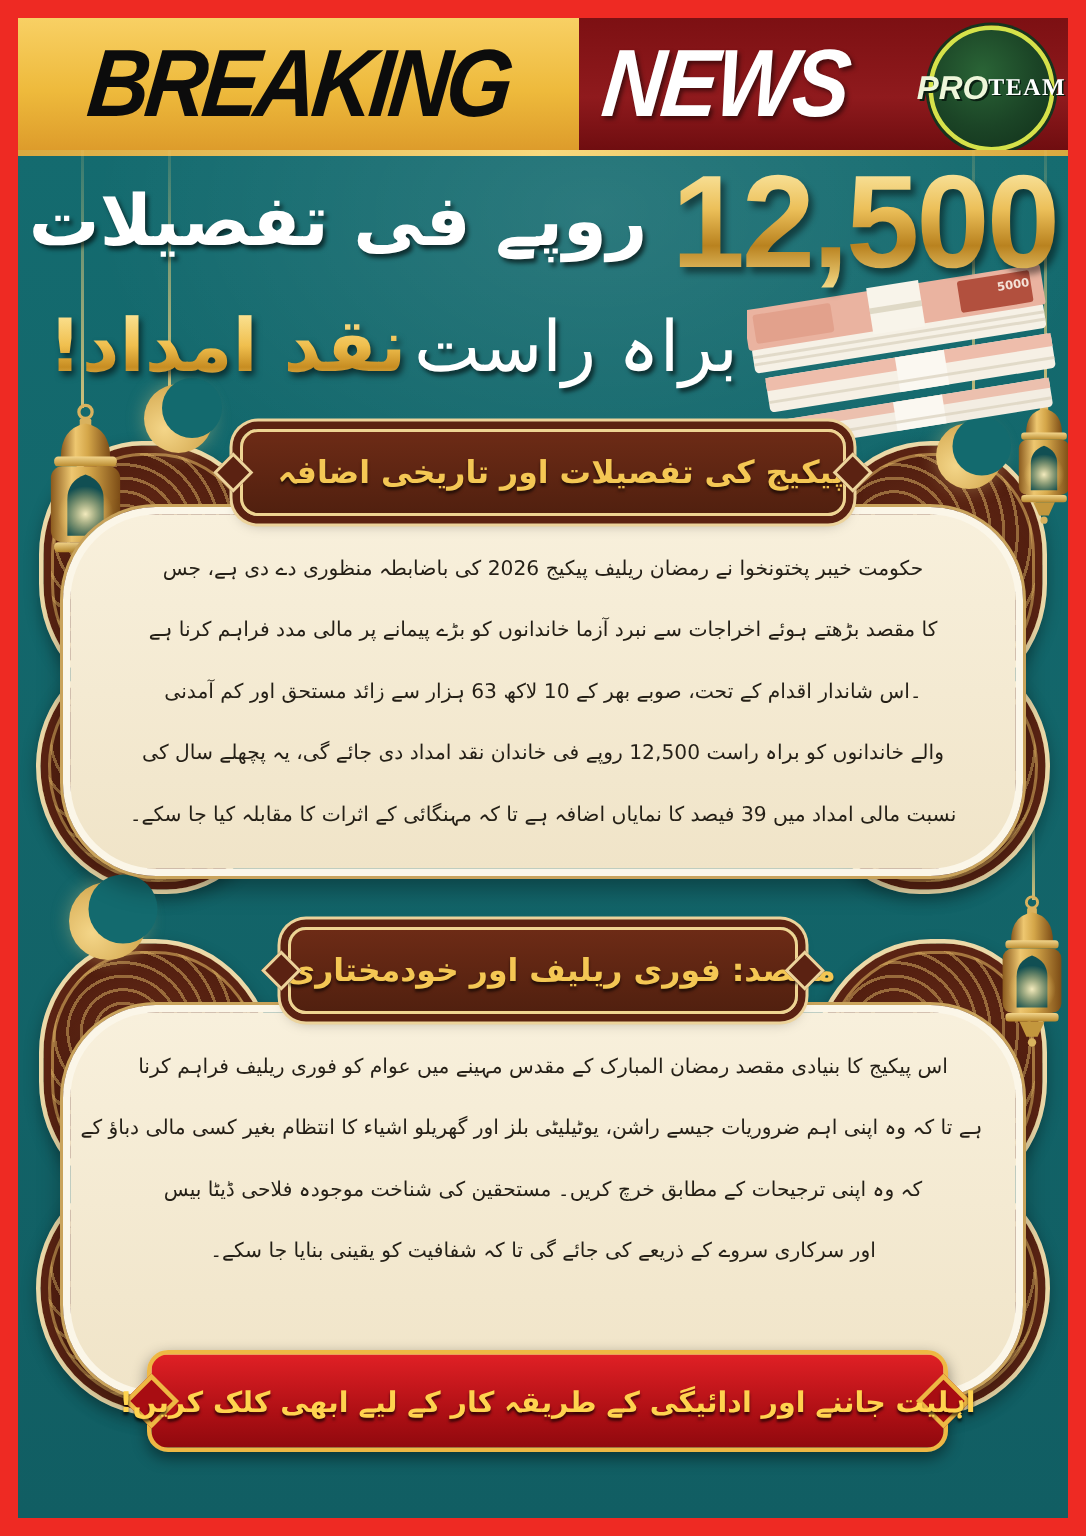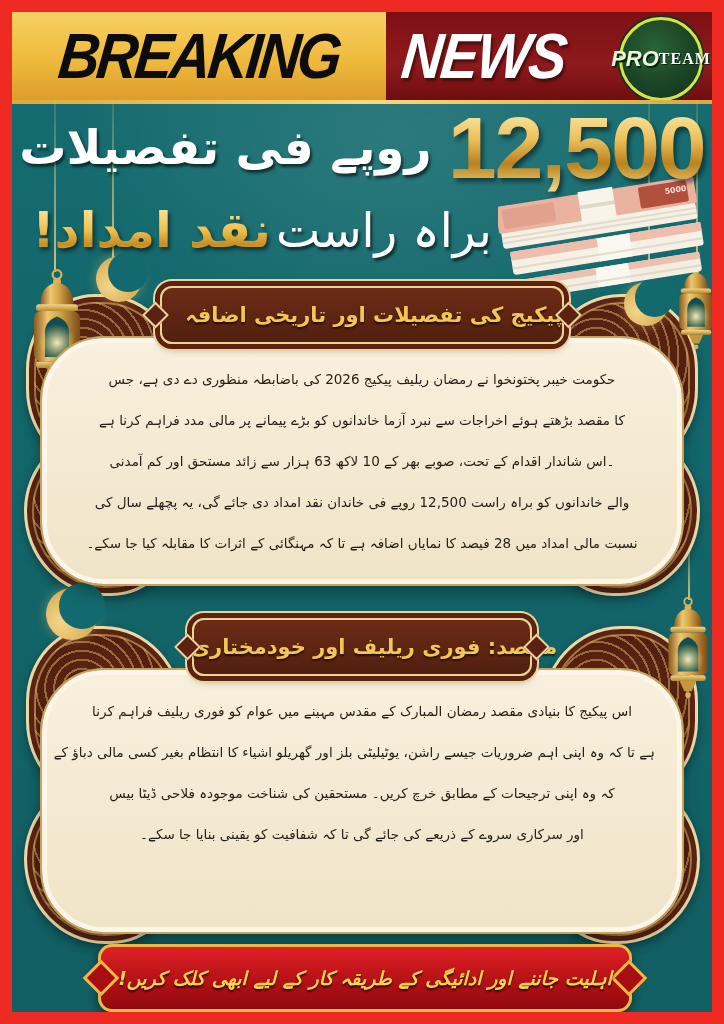--- a/index.html
+++ b/index.html
@@ -70,23 +70,23 @@
   .ribbon span{direction:rtl;color:#f4c754;font-weight:bold;font-size:21px;
         text-shadow:0 2px 2px rgba(0,0,0,.6);white-space:nowrap;margin-left:24px;}
   .pbody{position:relative;z-index:4;margin-top:-6px;
         background:linear-gradient(180deg,#f8f0dc 0%,#f0e4c8 100%);
         border:5px solid #fbf6e8;border-radius:62px;
         box-shadow:0 0 0 2px #c9a35b,0 8px 16px rgba(0,0,0,.35);
         padding:16px 22px 8px;overflow:hidden;}
   .p1 .pbody{height:212px;} .p2 .pbody{height:228px;}
   .pl{direction:rtl;white-space:nowrap;text-align:center;font-size:13.5px;color:#241f16;line-height:41px;}
   
-  .cta{position:absolute;left:86px;top:844px;width:528px;height:62px;display:flex;align-items:center;
+  .cta{position:absolute;left:86px;top:800px;width:528px;height:62px;display:flex;align-items:center;
         justify-content:center;background:linear-gradient(180deg,#e02025 0%,#b01015 60%,#90090e 100%);
-        border:3px solid #eeb844;border-radius:14px;box-shadow:0 4px 10px rgba(0,0,0,.45);z-index:6;cursor:pointer;font-style:italic;}
+        border:3px solid #eeb844;border-radius:14px;box-shadow:0 4px 10px rgba(0,0,0,.45);z-index:6;cursor:pointer;}
   .cta::before,.cta::after{content:"";position:absolute;top:50%;width:20px;height:20px;background:#a80d12;
         border:3px solid #eeb844;transform:translateY(-50%) rotate(45deg);z-index:-1;}
   .cta::before{left:-13px;} .cta::after{right:-13px;}
   .cta span{direction:rtl;color:#ffd34f;font-weight:bold;font-size:19px;white-space:nowrap;
         text-shadow:0 2px 2px rgba(0,0,0,.7);}
   
   .str{position:absolute;width:2px;background:linear-gradient(180deg,rgba(226,202,124,.15),rgba(226,202,124,.9));z-index:1;}
   .lantern{position:absolute;z-index:2;}
   .crescent{position:absolute;z-index:2;}
   .crescent::before{content:"";position:absolute;inset:0;border-radius:50%;
@@ -237,21 +237,21 @@
       <div class="orn bl"></div>
       <div class="orn br"></div>
       <div class="ribbon">
         <span>پیکیج کی تفصیلات اور تاریخی اضافہ</span>
       </div>
       <div class="pbody">
         <div class="pl">حکومت خیبر پختونخوا نے رمضان ریلیف پیکیج 2026 کی باضابطہ منظوری دے دی ہے، جس</div>
         <div class="pl">کا مقصد بڑھتے ہوئے اخراجات سے نبرد آزما خاندانوں کو بڑے پیمانے پر مالی مدد فراہم کرنا ہے</div>
         <div class="pl">۔اس شاندار اقدام کے تحت، صوبے بھر کے 10 لاکھ 63 ہزار سے زائد مستحق اور کم آمدنی</div>
         <div class="pl">والے خاندانوں کو براہ راست 12,500 روپے فی خاندان نقد امداد دی جائے گی، یہ پچھلے سال کی</div>
-        <div class="pl">نسبت مالی امداد میں 28 فیصد کا نمایاں اضافہ ہے تا کہ مہنگائی کے اثرات کا مقابلہ کیا جا سکے۔</div>
+        <div class="pl">نسبت مالی امداد میں 39 فیصد کا نمایاں اضافہ ہے تا کہ مہنگائی کے اثرات کا مقابلہ کیا جا سکے۔</div>
       </div>
     </div>
 
     <div class="panel p2">
       <div class="orn tl"></div>
       <div class="orn tr"></div>
       <div class="orn bl"></div>
       <div class="orn br"></div>
       <div class="ribbon narrow">
         <span>مقصد: فوری ریلیف اور خودمختاری</span>

